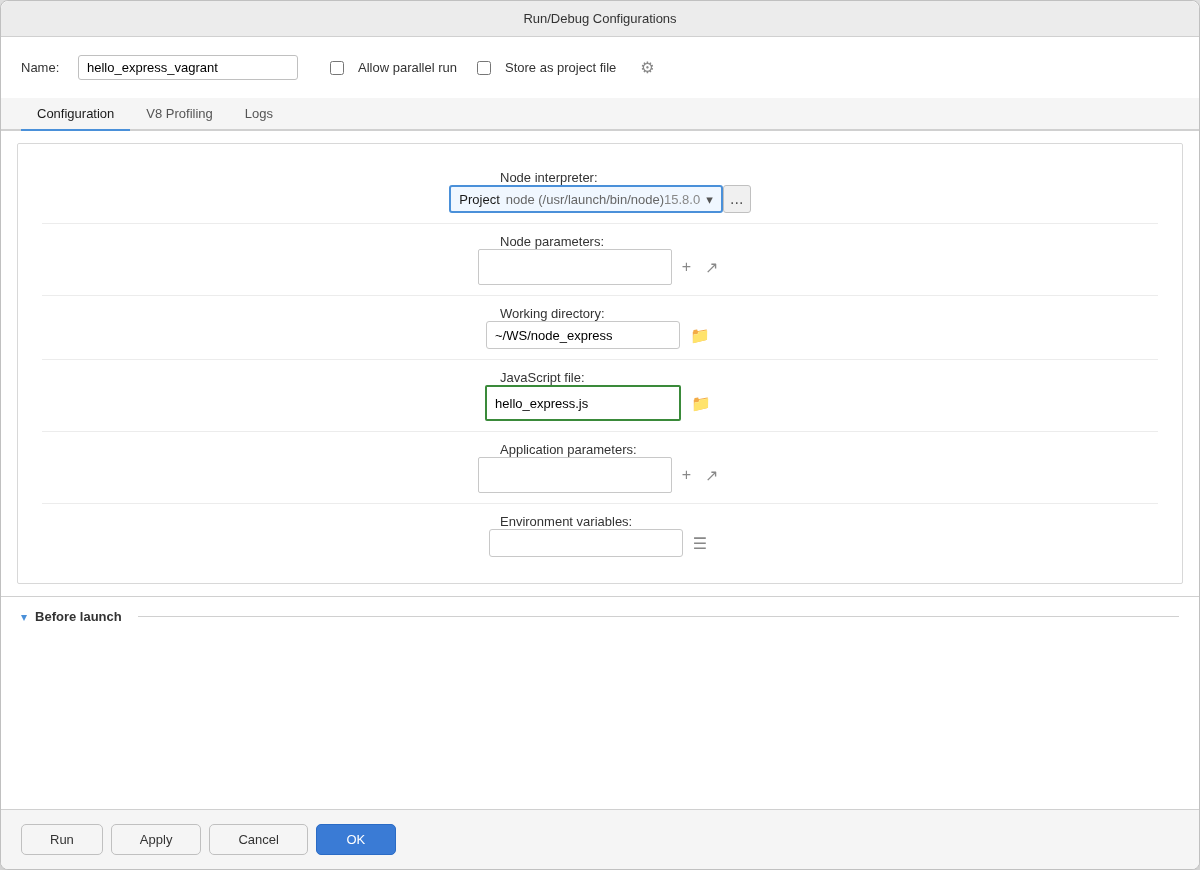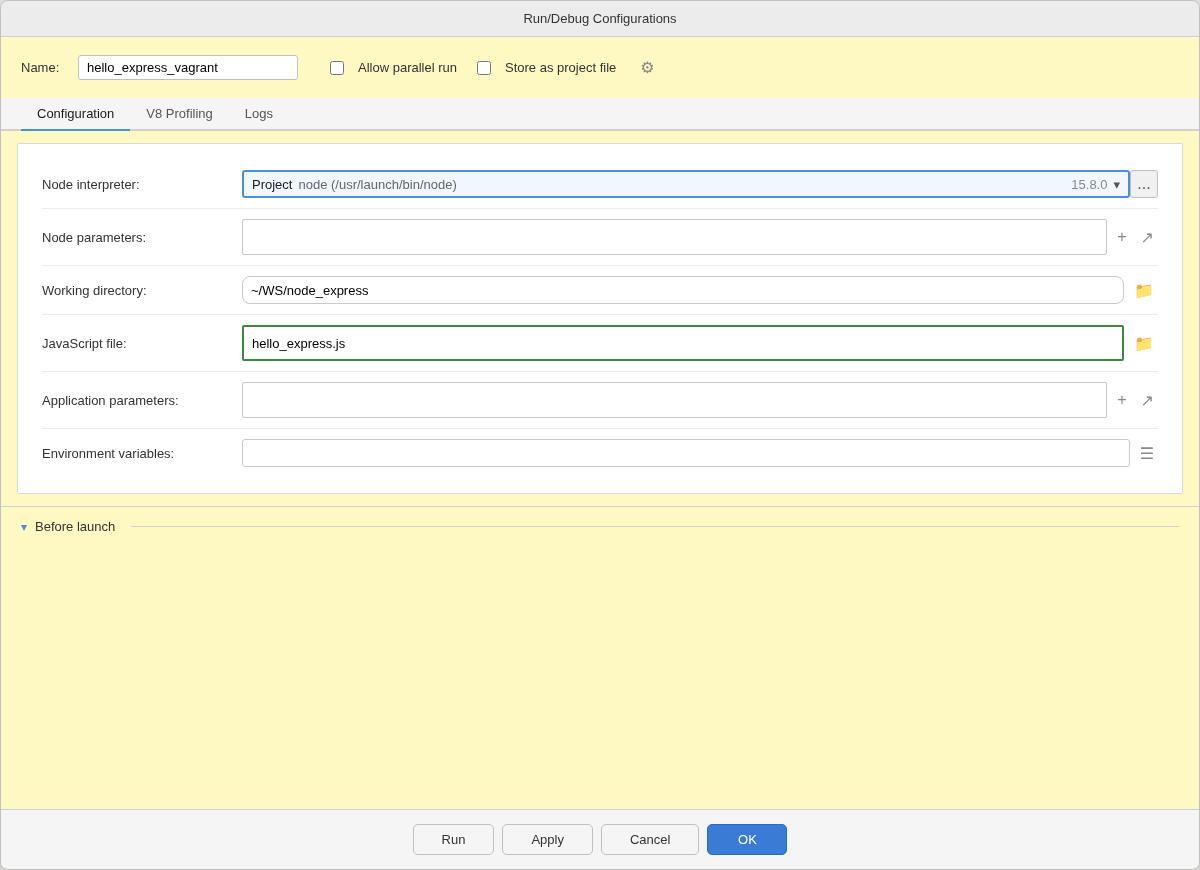--- a/index.html
+++ b/index.html
@@ -9,21 +9,21 @@
       background: #e8e8e8;
       display: flex;
       align-items: center;
       justify-content: center;
       min-height: 100vh;
       color: #1a1a1a;
     }
     .dialog {
       width: 1200px;
       height: 870px;
-      background: #fef9c3;
+      background: #ffffff;
       border: 1px solid #c0c0c0;
       border-radius: 8px;
       box-shadow: 0 8px 32px rgba(0,0,0,0.25);
       display: flex;
       flex-direction: column;
       overflow: hidden;
     }
     .title-bar {
       background: #ececec;
       border-bottom: 1px solid #d0d0d0;
@@ -104,20 +104,21 @@
       border: 1px solid #d8d8d8;
       margin: 12px 16px;
       border-radius: 2px;
     }
     .field-row {
       display: flex;
       align-items: center;
       padding: 10px 0;
       border-bottom: 1px solid #ececec;
       min-height: 44px;
+      flex-direction: column;
     }
     .field-row:last-child {
       border-bottom: none;
     }
     .field-label {
       min-width: 200px;
       font-size: 13px;
       color: #333;
       padding-right: 12px;
     }
@@ -206,31 +207,31 @@
       margin-top: 8px;
     }
     .before-launch-arrow {
       color: #4a90d9;
       font-size: 12px;
       cursor: pointer;
     }
     .before-launch-label {
       font-size: 13px;
       color: #333;
-      font-weight: 400;
+      font-weight: 700;
     }
     .before-launch-line {
       flex: 1;
       height: 1px;
       background: #d0d0d0;
       margin-left: 8px;
     }
     .footer {
       display: flex;
-      justify-content: center;
+      justify-content: flex-start;
       align-items: center;
       padding: 14px 20px;
       gap: 8px;
       border-top: 1px solid #d0d0d0;
       background: #f5f5f5;
     }
     .footer-btn {
       padding: 7px 28px;
       border-radius: 5px;
       font-size: 13px;
@@ -243,21 +244,21 @@
     }
     .footer-btn.primary {
       background: #3a7bd5;
       color: #fff;
       border-color: #2a6bc5;
       font-weight: 500;
     }
     .working-dir-input {
       flex: 1;
       border: 1px solid #c8c8c8;
-      border-radius: 8px;
+      border-radius: 3px;
       padding: 5px 8px;
       font-size: 13px;
       background: #fff;
       outline: none;
       height: 28px;
     }
     .env-wrap {
       flex: 1;
       display: flex;
       align-items: center;

